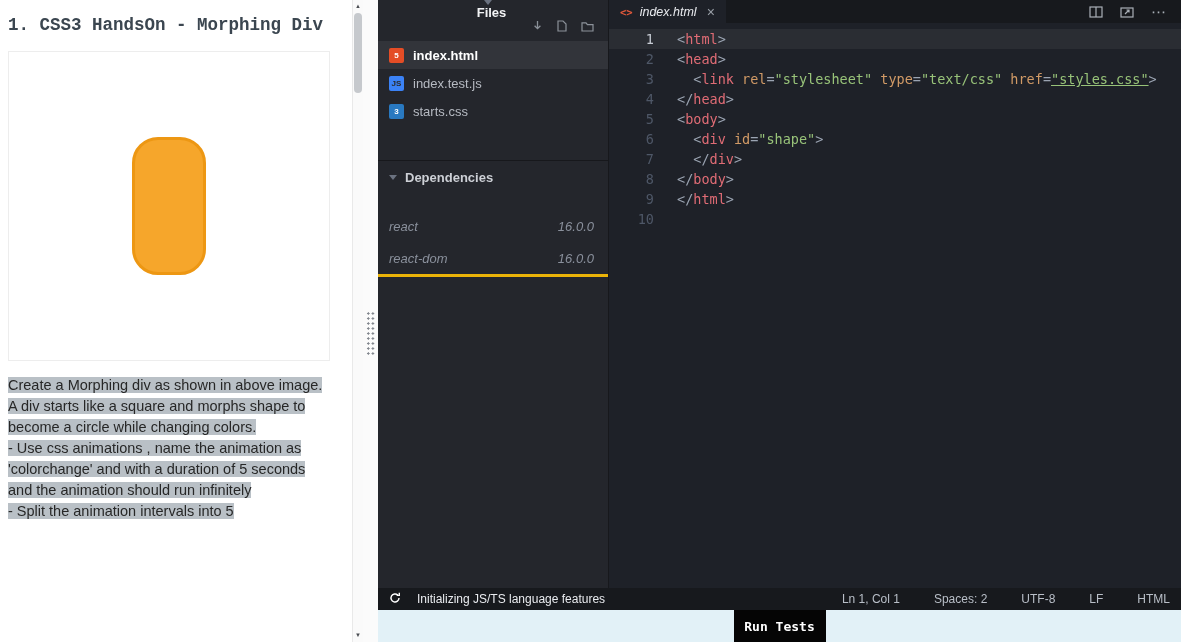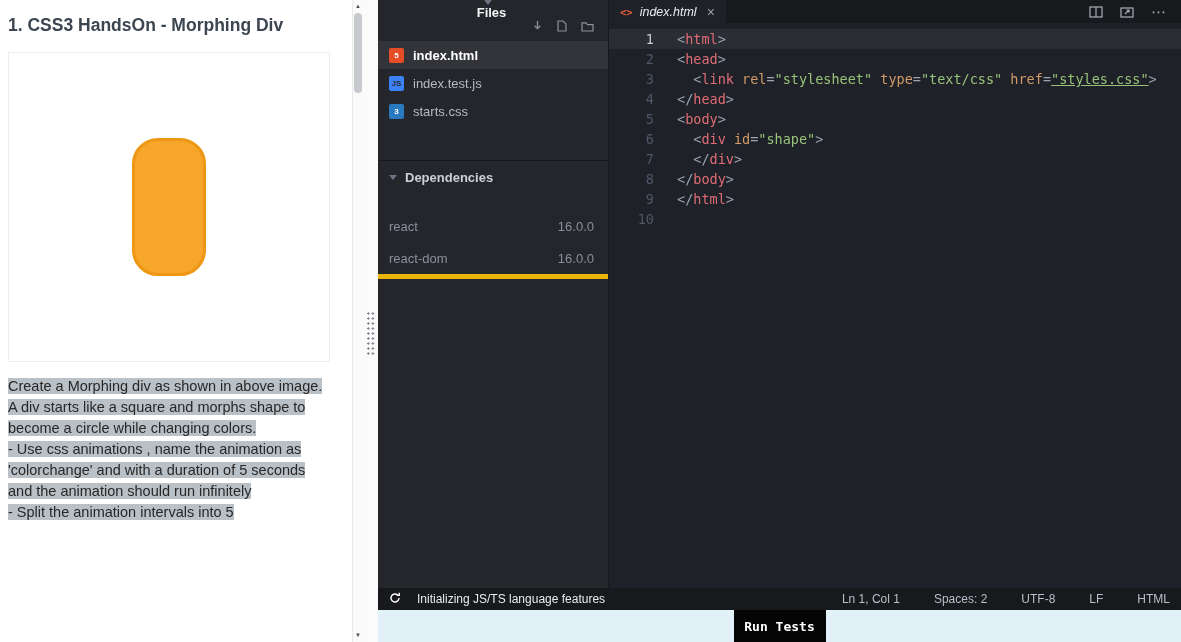--- a/index.html
+++ b/index.html
@@ -6,21 +6,21 @@
   html, body { width: 1181px; height: 642px; }
   body {
     display: flex;
     font-family: "Liberation Sans", sans-serif;
     background: #fff;
     overflow: hidden;
   }
 
   
   .left-panel { width: 352px; height: 100%; background: #fff; padding: 0 0 0 8px; overflow: hidden; flex-shrink: 0; }
-  .lp-title { font-size: 17.5px; font-weight: 700; color: #3b4650; margin: 15px 0 16px; }
+  .lp-title { font-size: 17.5px; font-weight: 700; color: #3b4650; margin: 15px 0 16px; font-family: Liberation Mono, monospace; }
   .image-box { width: 322px; height: 310px; border: 1px solid #ededed; background: #fff;
                display: flex; align-items: center; justify-content: center; margin-bottom: 14px; }
   .shape { width: 74px; height: 138px; border-radius: 26px; background: #f6a62b; border: 3px solid #ed9713; }
   .descriptions { width: 320px; }
   .desc-line { font-size: 14.5px; line-height: 21px; color: #272727; }
   .hl { background: #b9c0c6; }
 
   
   .lp-scrollbar { width: 11px; height: 100%; background: #fafafa; border-left: 1px solid #e9e9e9; position: relative; flex-shrink: 0; }
   .sb-arrow { position: absolute; left: 0; width: 100%; height: 12px; display: flex; align-items: center; justify-content: center;
@@ -50,21 +50,21 @@
   .file-row.selected { background: rgba(255,255,255,.065); }
   .ficon { width: 15px; height: 15px; border-radius: 2px; display: flex; align-items: center; justify-content: center;
            font-size: 8px; font-weight: 700; margin-right: 9px; flex-shrink: 0; font-family: "Liberation Sans", sans-serif; }
   .ficon.html { background: #e44d26; color: #fff; }
   .ficon.js { background: #3b82f6; color: #2a2a2a; }
   .ficon.css { background: #2979c1; color: #fff; }
   .flabel { font-size: 13px; color: #b6bac2; }
   .file-row.selected .flabel { color: #fff; font-weight: 700; }
   .dep-header { height: 33px; display: flex; align-items: center; padding-left: 11px; border-top: 1px solid #17181c; margin-top: 35px; }
   .dep-title { font-size: 13px; font-weight: 700; color: #cdd0d6; }
-  .dep-list { margin-top: 17px; border-bottom: 5px solid #eab308; }
+  .dep-list { margin-top: 17px; border-bottom: 3px solid #eab308; font-style: italic; }
   .dep-row { height: 32px; display: flex; align-items: center; padding: 0 14px 0 11px; cursor: pointer; }
   .dep-name { font-size: 13px; color: #8a909c; }
   .dep-version { margin-left: auto; font-size: 13px; color: #8a909c; }
 
   
   .editor { flex: 1; background: #1e2128; display: flex; flex-direction: column; min-width: 0; border-left: 1px solid #17181c; }
   .tab-bar { height: 23px; background: #17191d; display: flex; align-items: stretch; flex-shrink: 0; }
   .tab { display: flex; align-items: center; gap: 7px; padding: 0 11px; background: #1e2128; cursor: pointer; }
   .tab-code-icon { color: #e3593b; font-size: 10.5px; font-weight: 700; font-family: "DejaVu Sans Mono", monospace; }
   .tab-label { font-size: 12.5px; font-style: italic; color: #e8eaee; }

